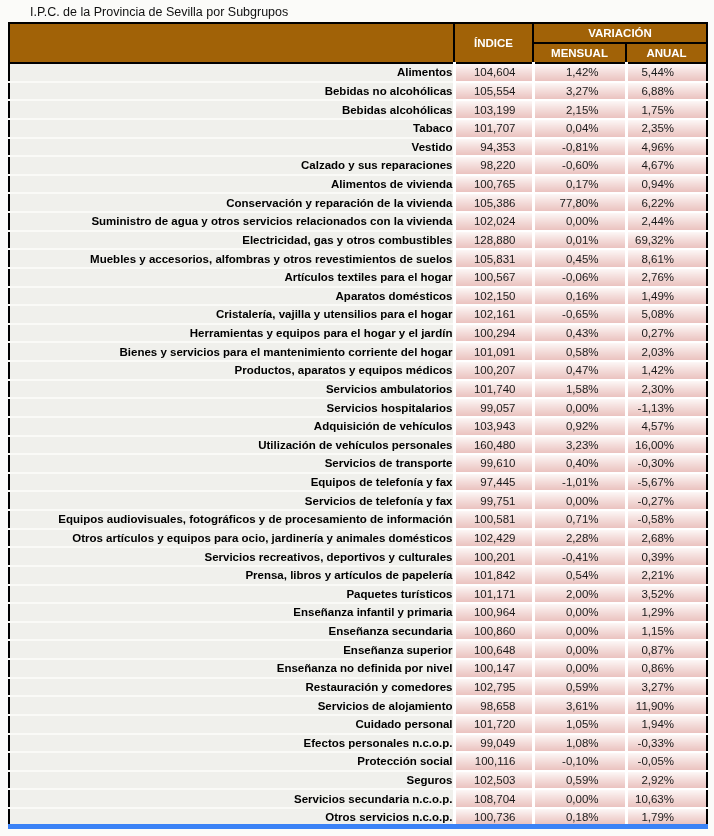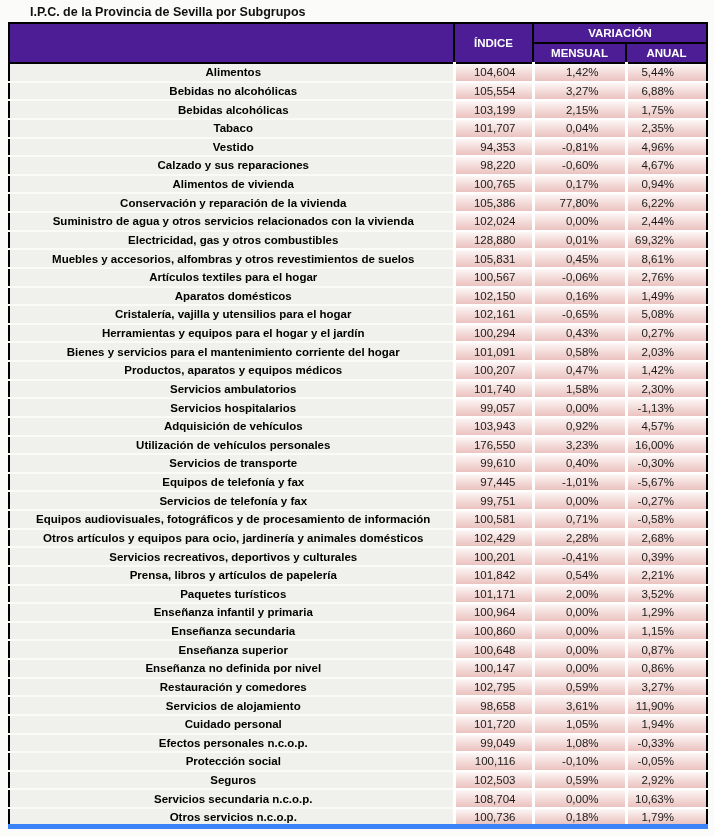--- a/index.html
+++ b/index.html
@@ -5,37 +5,37 @@
   html,body{margin:0;padding:0;}
   body{
     width:714px;height:836px;
     background:#FBFBF9;
     font-family:"Liberation Sans",sans-serif;
     -webkit-font-smoothing:antialiased;
   }
   .title{
     margin:5px 0 3px 30px;
     font-size:12.5px;
-    font-weight:bold;
+    font-weight:normal;
     color:#111;
   }
   table.ipc{
     border-collapse:collapse;
     table-layout:fixed;
     margin-left:8px;
     width:698px;
     border:2px solid #000;
   }
   col.c-label{width:445px;}
   col.c-indice{width:79px;}
   col.c-mensual{width:93px;}
   col.c-anual{width:81px;}
 
   thead th{
-    background:#4c1d95;
+    background:#a16207;
     color:#FFFFFF;
     font-weight:bold;
     font-size:11.5px;
     border:2px solid #000;
     height:18px;
     padding:0;
     text-align:center;
     vertical-align:middle;
   }
   thead th.corner{border-right:2px solid #000;}
@@ -45,21 +45,21 @@
     padding:0;
     font-size:11.5px;
     vertical-align:middle;
     white-space:nowrap;
     overflow:hidden;
   }
   td.lbl{
     background:#F0F0EC;
     font-weight:bold;
     color:#000;
-    text-align:center;
+    text-align:right;
     padding-left:4px;
     border-bottom:2px solid #FAFAF7;
   }
   td.val{
     background:linear-gradient(180deg,#FCF7F6 0%,#F4DEDC 45%,#EAC2BF 100%);
     color:#1a1a1a;
     text-align:right;
     border-left:3px solid #FFFFFF;
     border-bottom:2px solid #FFFFFF;
   }
@@ -227,21 +227,21 @@
 
   <tr>
     <td class="lbl">Adquisición de vehículos</td>
     <td class="val v-ind">103,943</td>
     <td class="val v-men">0,92%</td>
     <td class="val v-anu">4,57%</td>
   </tr>
 
   <tr>
     <td class="lbl">Utilización de vehículos personales</td>
-    <td class="val v-ind">176,550</td>
+    <td class="val v-ind">160,480</td>
     <td class="val v-men">3,23%</td>
     <td class="val v-anu">16,00%</td>
   </tr>
 
   <tr>
     <td class="lbl">Servicios de transporte</td>
     <td class="val v-ind">99,610</td>
     <td class="val v-men">0,40%</td>
     <td class="val v-anu">-0,30%</td>
   </tr>

